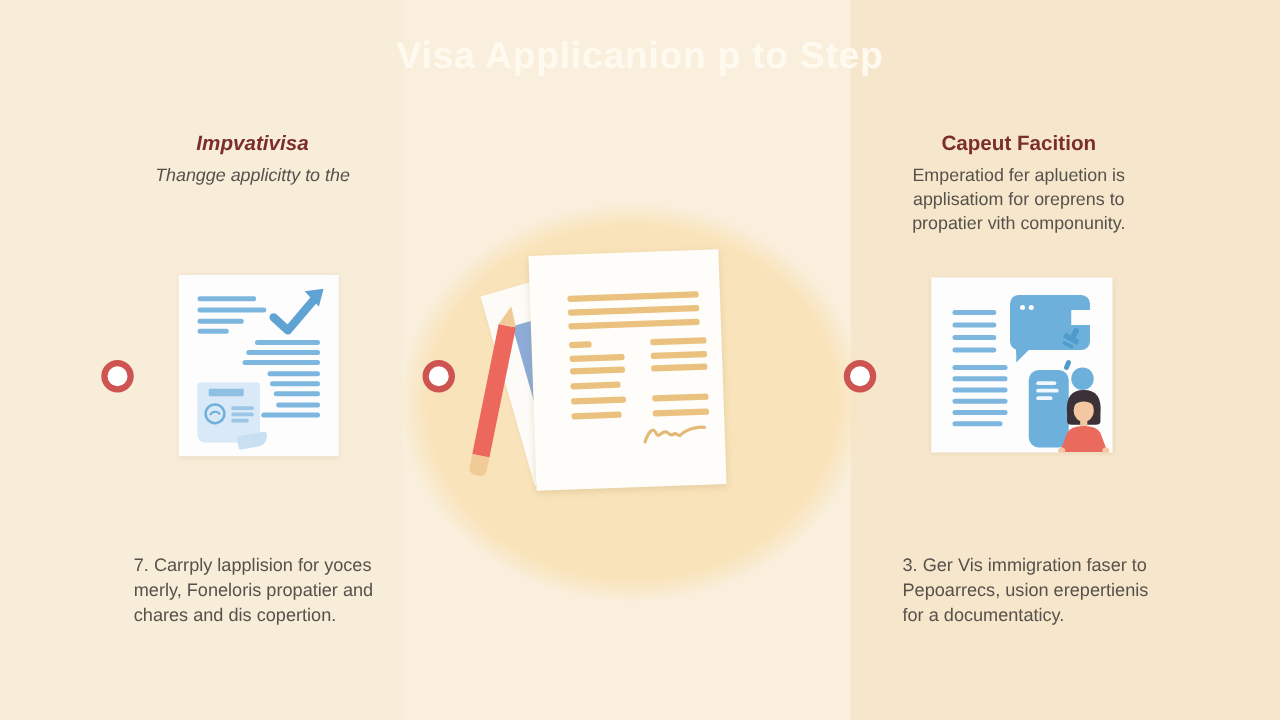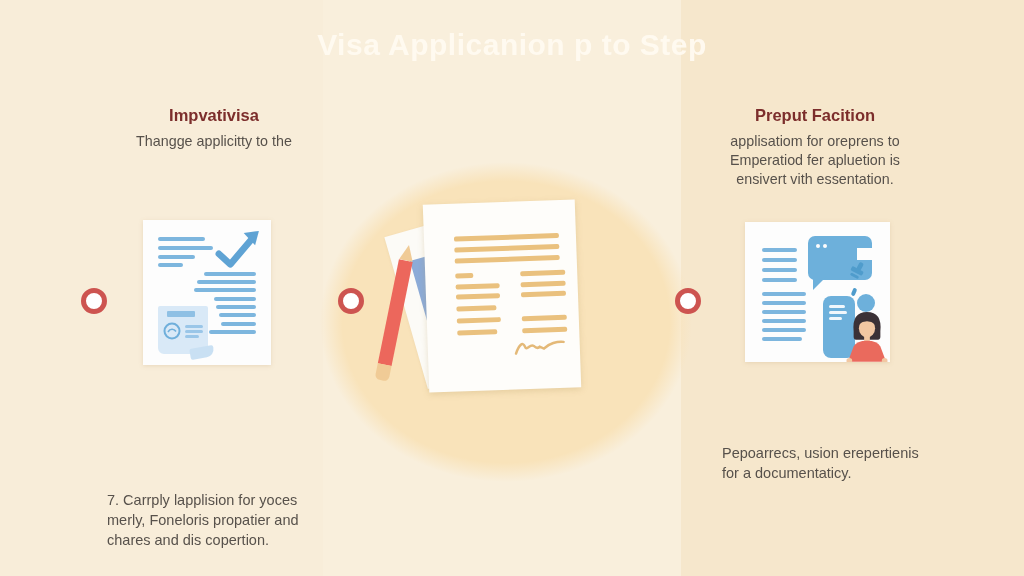--- a/index.html
+++ b/index.html
@@ -61,31 +61,31 @@
 </style>
 </head>
 <body>
 
 <div class="stage">
 
   <div class="halo"></div>
 
   <h1 class="title">Visa Applicanion p to Step</h1>
 
-  <section class="col" style="left:102px;">
+  <section class="col" style="left:90px;font-style:italic;">
     <h2 class="heading">Impvativisa</h2>
     <div class="bodyline">Thangge applicitty to the</div>
   </section>
 
 
   <section class="col" style="left:703px;">
-    <h2 class="heading">Preput Facition</h2>
+    <h2 class="heading">Capeut Facition</h2>
+    <div class="bodyline">Emperatiod fer apluetion is</div>
     <div class="bodyline">applisatiom for oreprens to</div>
-    <div class="bodyline">Emperatiod fer apluetion is</div>
-    <div class="bodyline">ensivert vith essentation.</div>
+    <div class="bodyline">propatier vith componunity.</div>
   </section>
 
   <div class="ring" style="left:81px;"></div>
   <div class="ring" style="left:338px;"></div>
   <div class="ring" style="left:675px;"></div>
 
   <div class="card" style="left:143px; top:220px; width:128px; height:145px;">
     <i class="ln" style="left:15px; top:17px; width:47px;"></i>
     <i class="ln" style="left:15px; top:26px; width:55px;"></i>
     <i class="ln" style="left:15px; top:35px; width:37px;"></i>
@@ -177,23 +177,24 @@
       <path d="M8 24 Q6 4 22 4 Q38 4 36 24 L36 30 Q36 33 32 33 L12 33 Q8 33 8 30 Z" fill="#3b3136"></path>
       <ellipse cx="22" cy="21" rx="8.5" ry="9.5" fill="#f2c7a2"></ellipse>
       <path d="M13 17 Q22 10 31 17 Q31 11 22 10 Q13 11 13 17 Z" fill="#3b3136"></path>
       <rect x="19" y="29" width="6" height="6" fill="#f2c7a2"></rect>
       <path d="M2 56 L8 40 Q11 34 22 34 Q33 34 36 40 L42 56 Z" fill="#ea6a5d"></path>
       <circle cx="3.5" cy="55" r="3" fill="#f2c7a2"></circle>
       <circle cx="40.5" cy="55" r="3" fill="#f2c7a2"></circle>
     </svg>
   </div>
 
-  <div class="note" style="left:107px;margin-top:47px;">
+  <div class="note" style="left:107px;">
     <div>7. Carrply lapplision for yoces</div>
     <div>merly, Foneloris propatier and</div>
     <div>chares and dis copertion.</div>
   </div>
   <div class="note" style="left:722px;">
+    <div>3. Ger Vis immigration faser to</div>
     <div>Pepoarrecs, usion erepertienis</div>
     <div>for a documentaticy.</div>
   </div>
 
 </div>
 
 </body></html>

